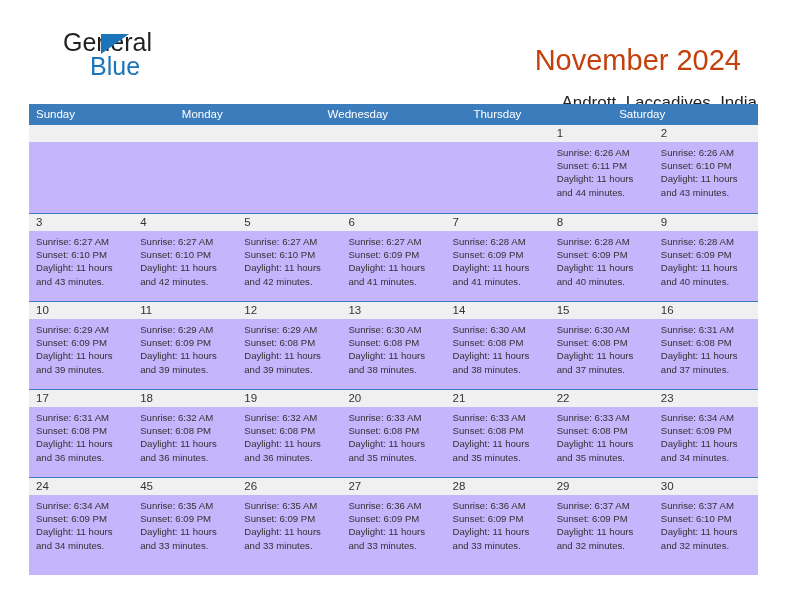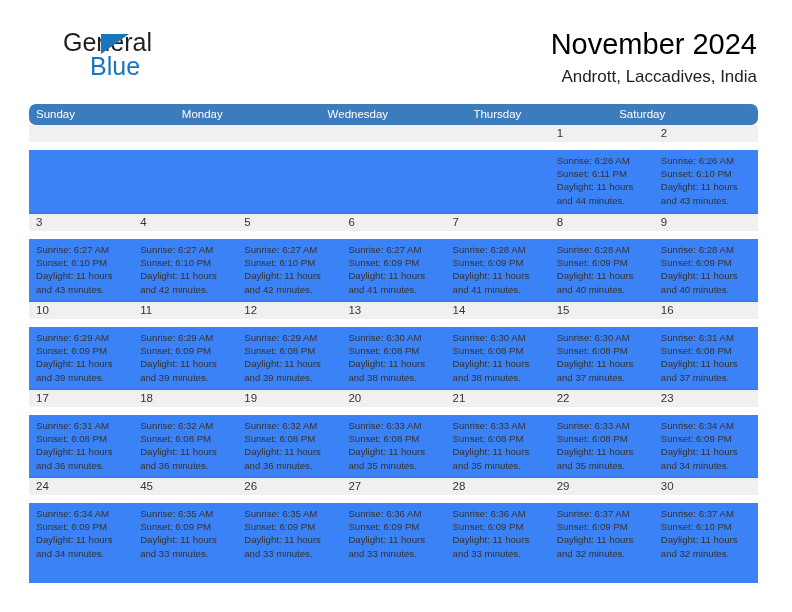--- a/index.html
+++ b/index.html
@@ -68,45 +68,44 @@
   }
 
   .title-block {
     position: absolute;
     right: 0;
     top: 0;
     text-align: right;
   }
   .month-title {
     font-size: 29px;
-    color: #000000;
+    color: #c2410c;
     line-height: 1.15;
     white-space: nowrap;
     font-weight: normal;
-    margin: 0;
+    margin: 16px;
   }
   .location-sub {
     font-size: 17px;
     color: #222222;
     margin-top: 6px;
     white-space: nowrap;
   }
 
   
   .calendar {
     position: absolute;
     left: 29px;
     top: 104px;
     width: 729px;
   }
   .dow-row {
     display: flex;
     background: #3b7cbd;
     height: 21px;
-    border-radius: 7px;
   }
   .dow-cell {
     flex: 1 1 0;
     color: #ffffff;
     font-size: 11.5px;
     line-height: 21px;
     padding-left: 7px;
     box-sizing: border-box;
     white-space: nowrap;
   }
@@ -126,23 +125,22 @@
   .week .daterow .dnum {
     flex: 1 1 0;
     font-size: 11.5px;
     color: #333333;
     line-height: 17px;
     padding-left: 7px;
     box-sizing: border-box;
   }
   .week .bodyrow {
     display: flex;
-    background: #3b82f6;
+    background: #c4b5fd;
     height: 80px;
-    margin-top: 8px;
   }
   .week .cell {
     flex: 1 1 0;
     padding: 4px 7px 0 7px;
     box-sizing: border-box;
     font-size: 9.6px;
     line-height: 13.2px;
     color: #333333;
   }
   .cell .ln { white-space: nowrap; }

